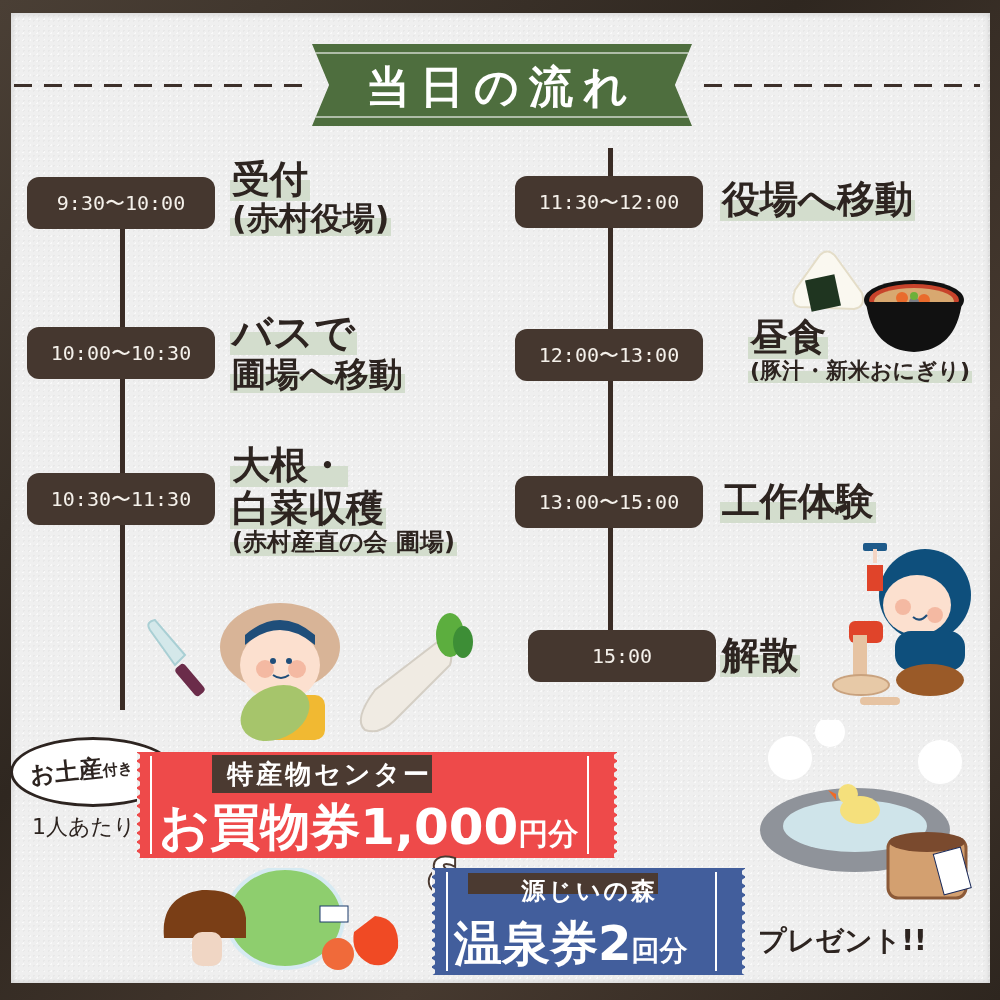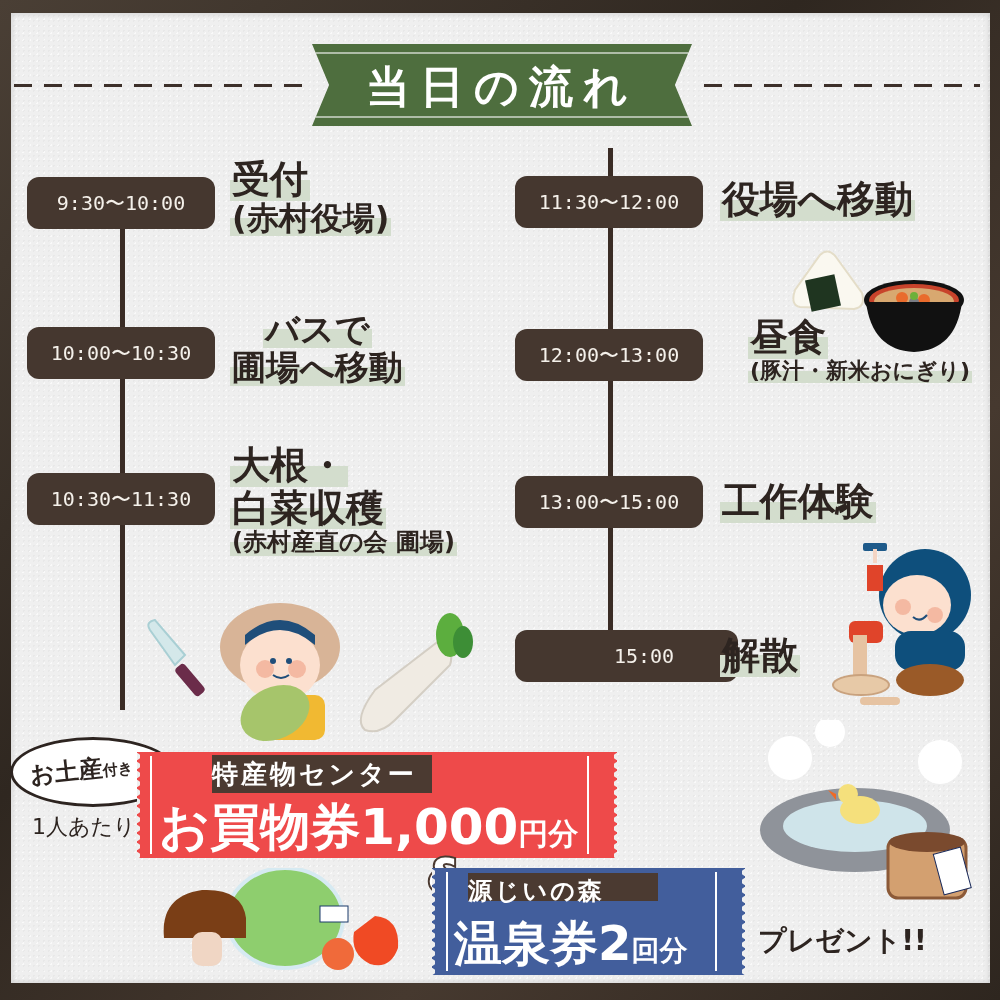--- a/index.html
+++ b/index.html
@@ -17,21 +17,21 @@
   .vline{position:absolute;width:5px;background:#3a2c25;}
   .time{position:absolute;width:188px;height:52px;border-radius:12px;background:#45372f;color:#f4f0ea;font-family:"DejaVu Sans Mono","Liberation Mono",monospace;font-size:20px;display:flex;align-items:center;justify-content:center;letter-spacing:0px;}
   .lbl{position:absolute;color:#2d2420;font-weight:bold;line-height:1.12;}
   .lbl .hl{background:linear-gradient(transparent 50%,#d3ddcd 50%);padding:0 2px;display:inline-block;}
   .big{font-size:38px;}
   .sm{font-size:24px;}
   .ticket-red{position:absolute;left:137px;top:752px;width:480px;height:106px;background:#ee4a4a;}
   .ticket-blue{position:absolute;left:432px;top:868px;width:313px;height:107px;background:#425e9c;}
   .perf{position:absolute;top:0;bottom:0;width:8px;background:radial-gradient(circle at 0 50%,#efefef 3px,transparent 3.5px) 0 0/8px 9px repeat-y;}
   .vbar{position:absolute;top:4px;bottom:4px;width:2px;background:#fff;}
-  .tag{position:absolute;background:#4b3a31;color:#fff;font-weight:bold;text-align:left;}
+  .tag{position:absolute;background:#4b3a31;color:#fff;font-weight:bold;text-align:right;}
   .ticket-main{position:absolute;color:#fff;font-weight:bold;white-space:nowrap;}
   .bubble{position:absolute;left:10px;top:737px;width:160px;height:64px;background:#fff;border:3px solid #2d2420;border-radius:50%;}
   .bubble-tail{position:absolute;left:152px;top:782px;width:0;height:0;border-left:20px solid #2d2420;border-top:8px solid transparent;border-bottom:8px solid transparent;transform:rotate(35deg);}
   .bubble-text{position:absolute;left:30px;top:754px;color:#2d2420;font-weight:bold;font-size:24px;transform:rotate(-6deg);}
   .bubble-text small{font-size:15px;}
   .per{position:absolute;left:32px;top:812px;color:#2d2420;font-weight:normal;font-size:22px;}
   .amp{position:absolute;left:423px;top:854px;width:48px;height:48px;color:#fff;font-weight:bold;font-size:46px;line-height:44px;text-align:center;-webkit-text-stroke:4px #4b3a31;paint-order:stroke fill;}
   .present{position:absolute;left:758px;top:922px;color:#2d2420;font-weight:bold;font-size:28px;}
   .ill{position:absolute;}
 </style>
@@ -50,21 +50,21 @@
 <div class="vline" style="left:120px;top:205px;height:505px;"></div>
 
 <div class="time" style="left:27px;top:177px;">9:30〜10:00</div>
 <div class="lbl" style="left:230px;top:158px;">
   <div class="big"><span class="hl">受付</span></div>
   <div class="big" style="font-size:32px;"><span class="hl">(赤村役場)</span></div>
 </div>
 
 <div class="time" style="left:27px;top:327px;border-radius:12px;">10:00〜10:30</div>
 <div class="lbl" style="left:230px;top:310px;">
-  <div class="big" style="font-size:34px;text-align:center;"><span class="hl">バスで</span></div>
+  <div class="big" style="font-size:40px;"><span class="hl">バスで</span></div>
   <div class="big" style="font-size:34px;"><span class="hl">圃場へ移動</span></div>
 </div>
 
 <div class="time" style="left:27px;top:473px;">10:30〜11:30</div>
 <div class="lbl" style="left:230px;top:444px;">
   <div class="big"><span class="hl">大根・</span></div>
   <div class="big"><span class="hl">白菜収穫</span></div>
   <div class="sm"><span class="hl">(赤村産直の会 圃場)</span></div>
 </div>
 
@@ -79,21 +79,21 @@
 <div class="lbl" style="left:720px;top:316px;margin-left:28px;">
   <div class="big"><span class="hl">昼食</span></div>
   <div class="sm" style="font-size:22px;"><span class="hl">(豚汁・新米おにぎり)</span></div>
 </div>
 
 <div class="time" style="left:515px;top:476px;">13:00〜15:00</div>
 <div class="lbl" style="left:720px;top:480px;">
   <div class="big"><span class="hl">工作体験</span></div>
 </div>
 
-<div class="time" style="left:515px;top:630px;padding-left:35px;">15:00</div>
+<div class="time" style="left:528px;top:630px;">15:00</div>
 <div class="lbl" style="left:720px;top:634px;">
   <div class="big"><span class="hl">解散</span></div>
 </div>
 
 <svg class="ill" style="left:780px;top:245px;" width="100" height="70">
   <path d="M20 62 Q10 60 15 45 L40 10 Q48 2 56 12 L82 48 Q86 62 74 64 Z" fill="#faf8f0" stroke="#e4ddc8" stroke-width="2"></path>
   <rect x="28" y="32" width="30" height="32" fill="#1f3520" transform="rotate(-12 43 48)"></rect>
 </svg>
 <svg class="ill" style="left:862px;top:278px;" width="110" height="80">
   <ellipse cx="52" cy="22" rx="50" ry="20" fill="#111"></ellipse>
@@ -182,17 +182,17 @@
   <div class="ticket-main" style="left:22px;top:42px;font-size:50px;"><span>お買物券1,000</span><span style="font-size:30px;">円分</span></div>
 </div>
 
 <div class="amp">&amp;</div>
 
 <div class="ticket-blue">
   <div class="perf" style="left:0;"></div>
   <div class="vbar" style="left:14px;"></div>
   <div class="vbar" style="right:28px;"></div>
   <div class="perf" style="right:0;transform:scaleX(-1);"></div>
-  <div class="tag" style="left:36px;top:5px;width:190px;height:28px;font-size:24px;line-height:36px;letter-spacing:3px;">源じいの森</div>
+  <div class="tag" style="left:36px;top:5px;width:190px;height:21px;font-size:24px;line-height:36px;letter-spacing:3px;">源じいの森</div>
   <div class="ticket-main" style="left:22px;top:44px;font-size:48px;text-align:right;"><span>温泉券2</span><span style="font-size:28px;">回分</span></div>
 </div>
 
 <div class="present">プレゼント!!</div>
 
 </body></html>

